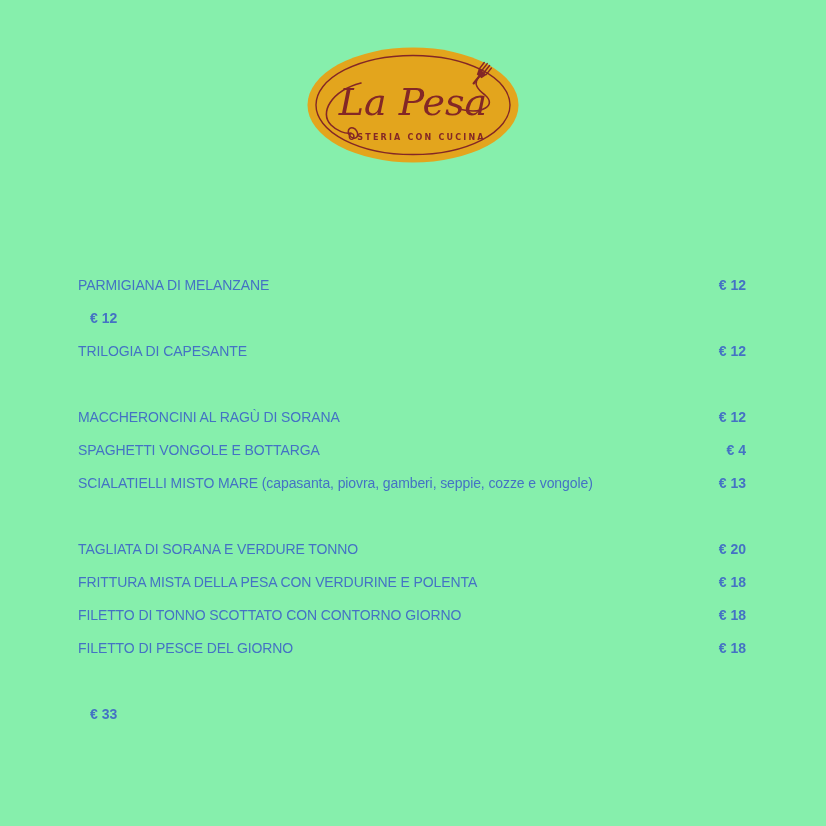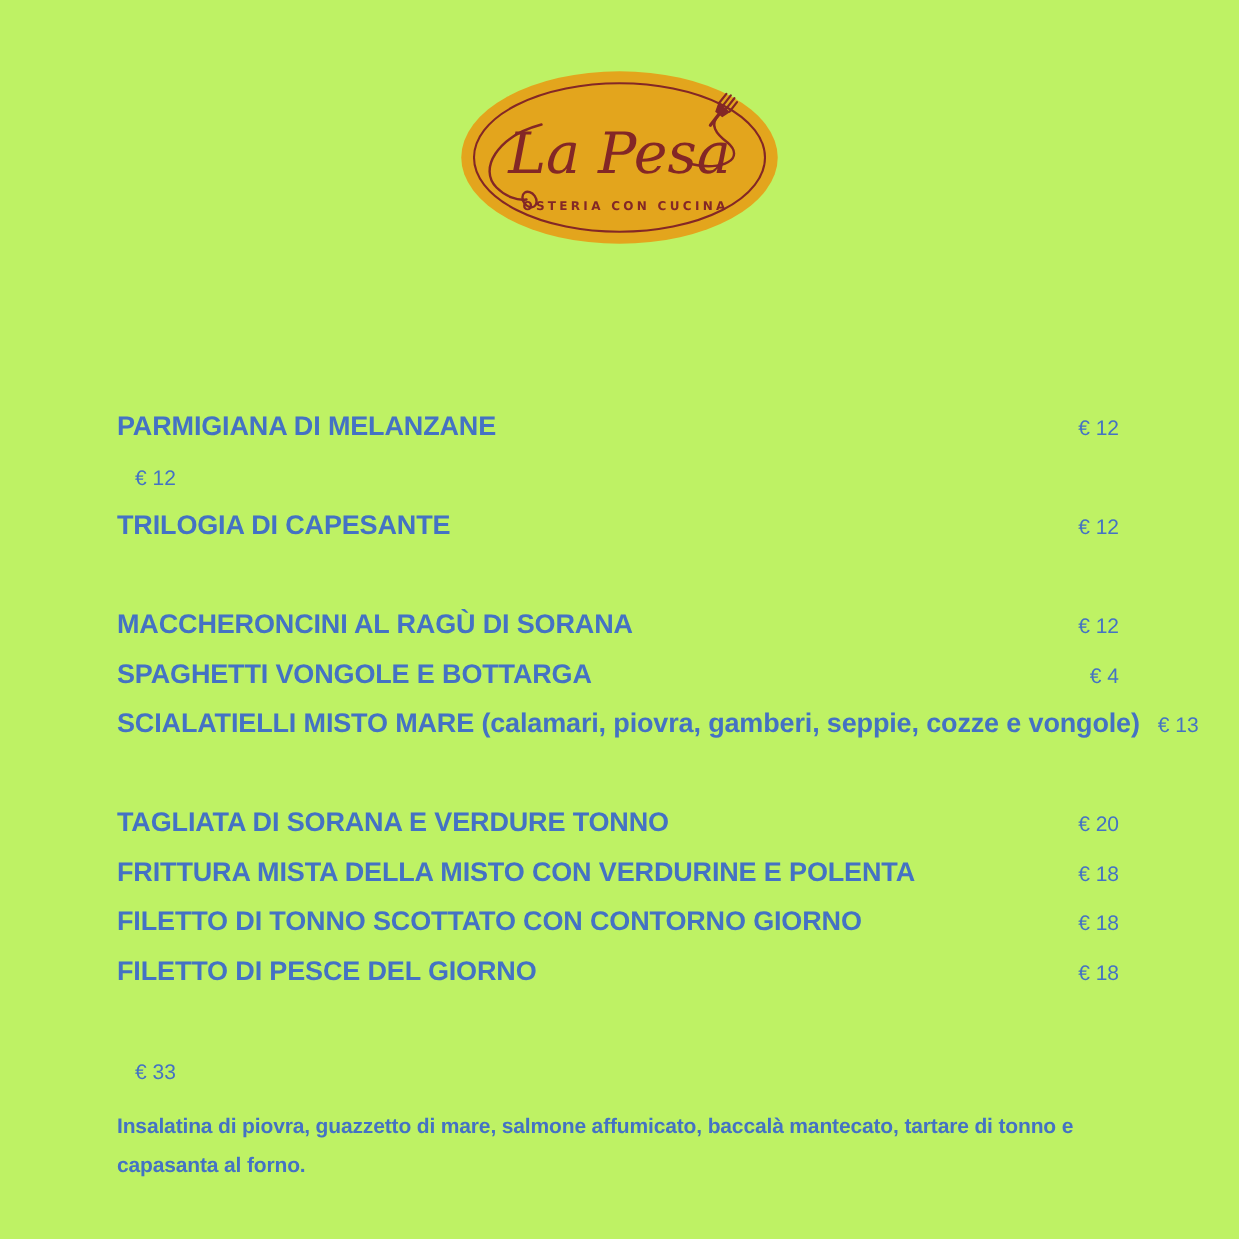--- a/index.html
+++ b/index.html
@@ -7,41 +7,41 @@
     --gold:#E3A51D;
     --maroon:#832726;
   }
   html,body{margin:0;padding:0;background:#ffffff;}
   body{
     width:826px;height:826px;
     font-family:"Liberation Sans", sans-serif;
     -webkit-font-smoothing:antialiased;
   }
   .page{
-    position:relative;width:826px;height:826px;background:#bef264;overflow:hidden;
+    position:relative;width:826px;height:826px;background:#86efac;overflow:hidden;
   }
   .logo-wrap{
     position:absolute;top:44px;left:50%;transform:translateX(-50%);
     width:224px;height:122px;
   }
   .logo-wrap svg{display:block;width:100%;height:100%;}
   .menu{
     position:absolute;top:268px;left:78px;right:80px;
   }
   .menu-section{margin-bottom:33px;}
   .menu-row{
     display:flex;justify-content:space-between;align-items:center;
     height:33px;
   }
   .item-name{
-    color:var(--accent);font-weight:bold;font-size:18px;letter-spacing:-0.1px;
+    color:var(--accent);font-weight:normal;font-size:14px;letter-spacing:-0.1px;
     white-space:nowrap;
   }
   .item-price{
-    color:var(--accent);font-weight:normal;font-size:14px;white-space:nowrap;
+    color:var(--accent);font-weight:bold;font-size:14px;white-space:nowrap;
     margin-left:12px;
   }
   .item-desc{
     margin:7px 0 0 0;
     color:var(--accent);font-weight:bold;font-size:14px;letter-spacing:-0.1px;
     line-height:26px;
   }
   .logo-script{
     font-family:"DejaVu Serif", serif;
     font-style:italic;
@@ -101,43 +101,42 @@
       <div class="menu-section">
         <div class="menu-row">
           <span class="item-name">MACCHERONCINI AL RAGÙ DI SORANA</span>
           <span class="item-price">€ 12</span>
         </div>
         <div class="menu-row">
           <span class="item-name">SPAGHETTI VONGOLE E BOTTARGA</span>
           <span class="item-price">€ 4</span>
         </div>
         <div class="menu-row">
-          <span class="item-name">SCIALATIELLI MISTO MARE (calamari, piovra, gamberi, seppie, cozze e vongole)</span>
+          <span class="item-name">SCIALATIELLI MISTO MARE (capasanta, piovra, gamberi, seppie, cozze e vongole)</span>
           <span class="item-price">€ 13</span>
         </div>
       </div>
       <div class="menu-section">
         <div class="menu-row">
           <span class="item-name">TAGLIATA DI SORANA E VERDURE TONNO</span>
           <span class="item-price">€ 20</span>
         </div>
         <div class="menu-row">
-          <span class="item-name">FRITTURA MISTA DELLA MISTO CON VERDURINE E POLENTA</span>
+          <span class="item-name">FRITTURA MISTA DELLA PESA CON VERDURINE E POLENTA</span>
           <span class="item-price">€ 18</span>
         </div>
         <div class="menu-row">
           <span class="item-name">FILETTO DI TONNO SCOTTATO CON CONTORNO GIORNO</span>
           <span class="item-price">€ 18</span>
         </div>
         <div class="menu-row">
           <span class="item-name">FILETTO DI PESCE DEL GIORNO</span>
           <span class="item-price">€ 18</span>
         </div>
       </div>
       <div class="menu-section">
         <div class="menu-row">
           <span class="item-price">€ 33</span>
         </div>
-        <p class="item-desc">Insalatina di piovra, guazzetto di mare, salmone affumicato, baccalà mantecato, tartare di tonno e capasanta al forno.</p>
       </div>
     </div>
 
 </div>
 
 </body></html>

